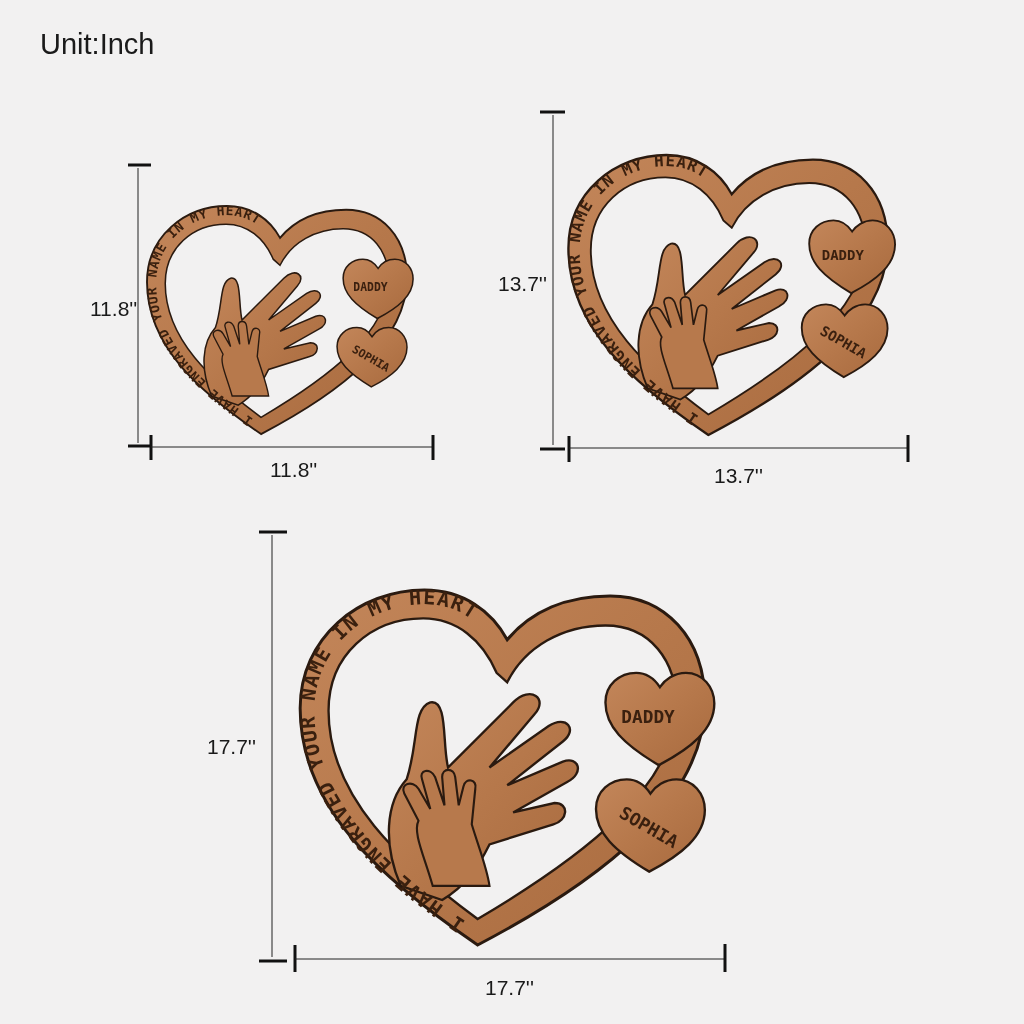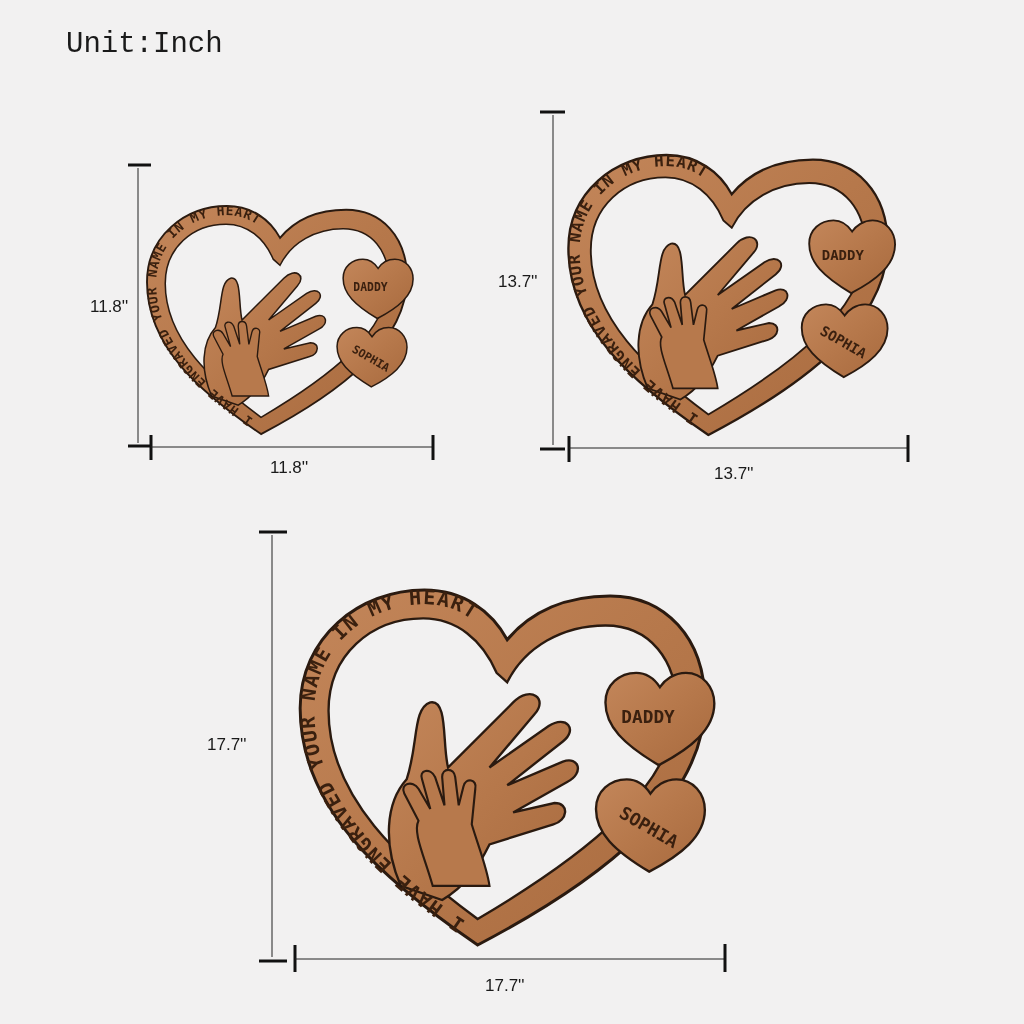--- a/index.html
+++ b/index.html
@@ -1,21 +1,21 @@
 <!DOCTYPE html>
 <html><head>
 <meta charset="utf-8">
 <style>
   html, body { margin:0; padding:0; }
   body { width:1024px; height:1024px; background:#f2f1f1; position:relative; overflow:hidden;
          font-family:"Liberation Sans", sans-serif; color:#1a1a1a; }
-  .unit { position:absolute; left:66px; top:28px; font-size:29px;font-family:Liberation Mono, monospace; }
+  .unit { position:absolute; left:40px; top:28px; font-size:29px; }
   .panel { position:absolute; }
   .panel svg { position:absolute; left:0; top:0; overflow:visible; }
-  .dim { position:absolute; font-size:17px; white-space:nowrap; }
+  .dim { position:absolute; font-size:21px; white-space:nowrap; }
 </style>
 </head>
 <body>
 
 <div class="unit">Unit:Inch</div>
 
 <svg width="0" height="0" style="position:absolute">
   <defs>
     <linearGradient id="wood" x1="0" y1="0" x2="1" y2="1">
       <stop offset="0" stop-color="#c3865a"></stop>

